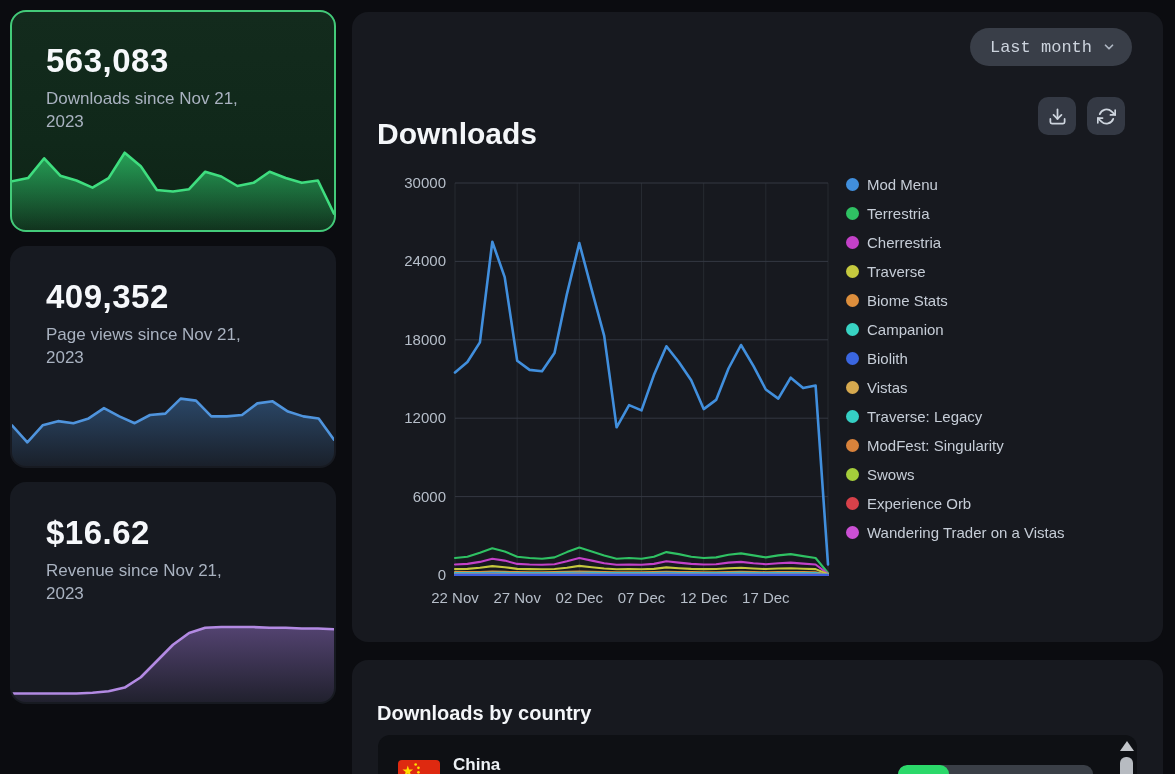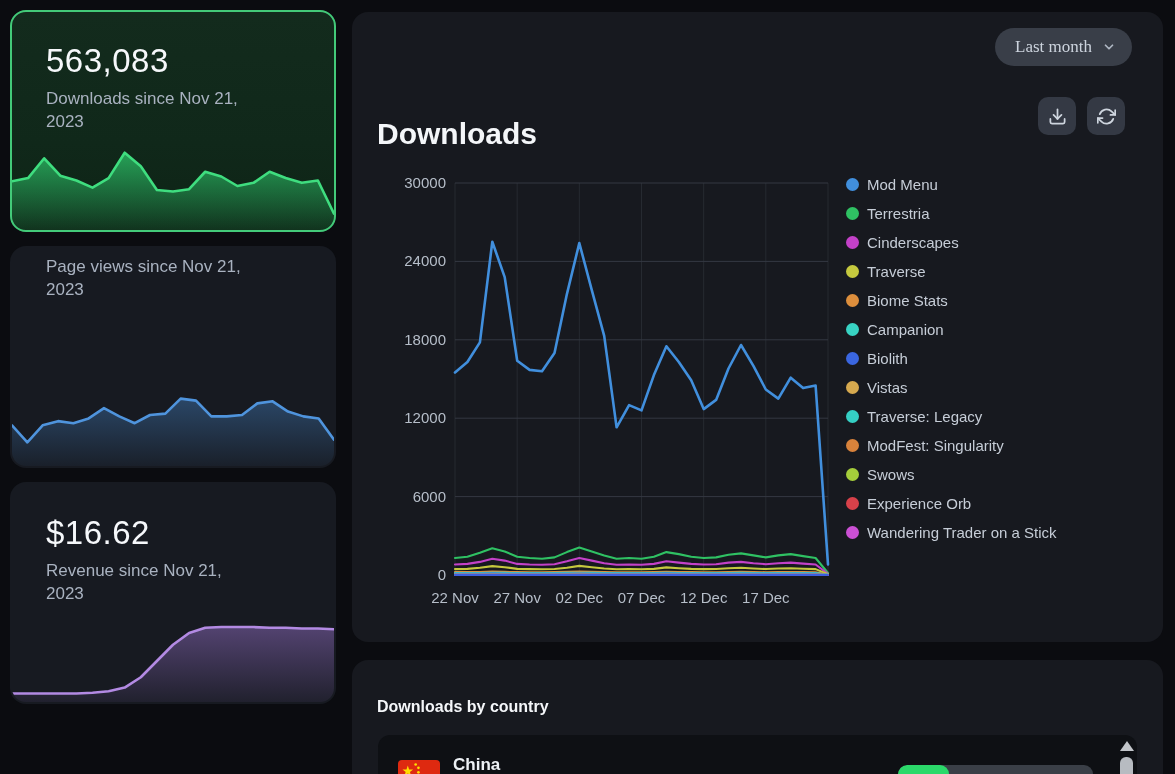--- a/index.html
+++ b/index.html
@@ -5,48 +5,48 @@
   html,body{margin:0;padding:0;background:#0b0c10;}
   .page{position:relative;width:1175px;height:774px;overflow:hidden;background:#0b0c10;
         font-family:"Liberation Sans",sans-serif;color:#e6eaef;}
 
   
   .stat-cards{position:absolute;left:10px;top:10px;width:326px;display:flex;flex-direction:column;gap:14px;}
   .stat-card{position:relative;height:222px;border-radius:16px;background:#171a21;overflow:hidden;
              box-sizing:border-box;border:2px solid transparent;cursor:pointer;}
   .stat-card.selected{background:linear-gradient(180deg,#132b1d 0%,#10281a 60%,#0e2416 100%);
              border-color:#43ca79;}
-  .stat-value{margin:30px 0 0 34px;font-size:33px;font-weight:normal;color:#f6f8fb;letter-spacing:.5px;}
+  .stat-value{margin:30px 0 0 34px;font-size:33px;font-weight:bold;color:#f6f8fb;letter-spacing:.5px;}
   .stat-label{margin:8px 12px 0 34px;font-size:17px;line-height:1.35;color:#a9b2c0;white-space:pre-line;}
   .sparkline{position:absolute;left:0;bottom:0;width:100%;display:block;}
   .spark-h1{height:88px;} .spark-h2{height:76px;} .spark-h3{height:82px;}
 
   
   .content{position:absolute;left:352px;top:12px;width:811px;}
   .panel{position:relative;background:#17191f;border-radius:16px;}
   .downloads-panel{height:630px;}
   .country-panel{margin-top:18px;height:260px;}
 
   .range-pill{position:absolute;top:16px;right:31px;height:38px;padding:0 16px 0 20px;border:none;
               border-radius:19px;background:#393e48;color:#ccd3dd;font-size:17px;
-              font-family:Liberation Serif, serif;display:flex;align-items:center;gap:10px;cursor:pointer;}
+              font-family:Liberation Mono, monospace;display:flex;align-items:center;gap:10px;cursor:pointer;}
   .panel-title{position:absolute;left:25px;top:80px;font-size:30px;font-weight:bold;color:#f4f6f9;}
   .icon-btns{position:absolute;top:85px;right:38px;display:flex;gap:11px;}
   .icon-btn{width:38px;height:38px;border-radius:10px;background:#343944;border:none;display:flex;
             align-items:center;justify-content:center;color:#ced5de;cursor:pointer;}
   .icon-btn svg{stroke:#ced5de;}
 
   #chart-svg{position:absolute;left:36px;top:156px;}
 
   .legend{position:absolute;left:494px;top:158px;display:flex;flex-direction:column;}
   .legend-item{display:flex;align-items:center;height:29px;font-size:15px;color:#c6cdd7;}
   .legend-dot{width:13px;height:13px;border-radius:50%;margin-right:8px;flex:0 0 auto;}
 
   
-  .country-title{position:absolute;left:25px;top:22px;font-size:16px;font-weight:bold;color:#f4f6f9;}
+  .country-title{position:absolute;left:25px;top:22px;font-size:20px;font-weight:bold;color:#f4f6f9;}
   .country-list{position:absolute;left:26px;right:26px;top:75px;height:185px;background:#0e1014;
                 border-radius:12px;overflow:hidden;}
   .country-row{display:flex;align-items:center;height:56px;margin-top:11px;padding:0 44px 0 20px;}
   .flag{width:42px;height:28px;border-radius:4px;margin-right:13px;flex:0 0 auto;overflow:hidden;}
   .country-info{align-self:flex-start;padding-top:9px;}
   .country-name{font-size:17px;font-weight:bold;color:#edf1f5;}
   .country-bar{margin-left:auto;width:195px;height:18px;border-radius:9px;background:#3a3f47;overflow:hidden;}
   .country-bar-fill{height:100%;background:#2bd96a;border-radius:9px;}
 
   .scrollbar{position:absolute;top:4px;right:3px;bottom:0;width:15px;}
@@ -69,20 +69,21 @@
             <linearGradient id="grad-0" x1="0" y1="0" x2="0" y2="1">
               <stop offset="0%" stop-color="#2bbf66" stop-opacity="0.8"></stop>
               <stop offset="100%" stop-color="#2bbf66" stop-opacity="0.08"></stop>
             </linearGradient>
           </defs>
           <path d="M0,41 L0.00,17.84 L5.00,16.40 L10.00,7.40 L15.00,15.32 L20.00,17.48 L25.00,20.72 L30.00,16.40 L35.00,4.88 L40.00,11.00 L45.00,21.80 L50.00,22.52 L55.00,21.44 L60.00,13.52 L65.00,15.68 L70.00,20.00 L75.00,18.56 L80.00,13.52 L85.00,16.40 L90.00,18.56 L95.00,17.48 L100.00,32.60 L100,41 Z" fill="url(#grad-0)"></path>
           <polyline points="0.00,17.84 5.00,16.40 10.00,7.40 15.00,15.32 20.00,17.48 25.00,20.72 30.00,16.40 35.00,4.88 40.00,11.00 45.00,21.80 50.00,22.52 55.00,21.44 60.00,13.52 65.00,15.68 70.00,20.00 75.00,18.56 80.00,13.52 85.00,16.40 90.00,18.56 95.00,17.48 100.00,32.60" fill="none" stroke="#3fdd7f" stroke-width="2.6" vector-effect="non-scaling-stroke" stroke-linejoin="round" stroke-linecap="round"></polyline>
         </svg>
     </div>
     <div class="stat-card">
+      <div class="stat-value">409,352</div>
       <div class="stat-label">Page views since Nov 21,
 2023</div>
       <svg class="sparkline spark-h2" id="spark-1" viewBox="0 0 100 40" preserveAspectRatio="none">
           <defs>
             <linearGradient id="grad-1" x1="0" y1="0" x2="0" y2="1">
               <stop offset="0%" stop-color="#4a90d9" stop-opacity="0.38"></stop>
               <stop offset="100%" stop-color="#4a90d9" stop-opacity="0.04"></stop>
             </linearGradient>
           </defs>
           <path d="M0,41 L0.00,18.56 L4.76,27.56 L9.52,18.56 L14.29,16.40 L19.05,17.48 L23.81,14.96 L28.57,9.56 L33.33,13.88 L38.10,17.48 L42.86,13.16 L47.62,12.44 L52.38,4.52 L57.14,5.60 L61.90,13.88 L66.67,13.88 L71.43,13.16 L76.19,7.04 L80.95,5.96 L85.71,11.36 L90.48,13.88 L95.24,14.96 L100.00,26.12 L100,41 Z" fill="url(#grad-1)"></path>
@@ -187,21 +188,21 @@
           <div class="legend-item">
             <span class="legend-dot" style="background: rgb(65, 143, 221);"></span>
             <span>Mod Menu</span>
           </div>
           <div class="legend-item">
             <span class="legend-dot" style="background: rgb(47, 193, 99);"></span>
             <span>Terrestria</span>
           </div>
           <div class="legend-item">
             <span class="legend-dot" style="background: rgb(195, 65, 200);"></span>
-            <span>Cinderscapes</span>
+            <span>Cherrestria</span>
           </div>
           <div class="legend-item">
             <span class="legend-dot" style="background: rgb(197, 201, 62);"></span>
             <span>Traverse</span>
           </div>
           <div class="legend-item">
             <span class="legend-dot" style="background: rgb(221, 142, 60);"></span>
             <span>Biome Stats</span>
           </div>
           <div class="legend-item">
@@ -227,21 +228,21 @@
           <div class="legend-item">
             <span class="legend-dot" style="background: rgb(165, 205, 59);"></span>
             <span>Swows</span>
           </div>
           <div class="legend-item">
             <span class="legend-dot" style="background: rgb(216, 65, 74);"></span>
             <span>Experience Orb</span>
           </div>
           <div class="legend-item">
             <span class="legend-dot" style="background: rgb(203, 80, 212);"></span>
-            <span>Wandering Trader on a Stick</span>
+            <span>Wandering Trader on a Vistas</span>
           </div>
         </div>
     </section>
 
     <section class="panel country-panel">
       <h3 class="country-title">Downloads by country</h3>
 
       <div class="country-list">
         <div class="country-row">
           <span class="flag">

